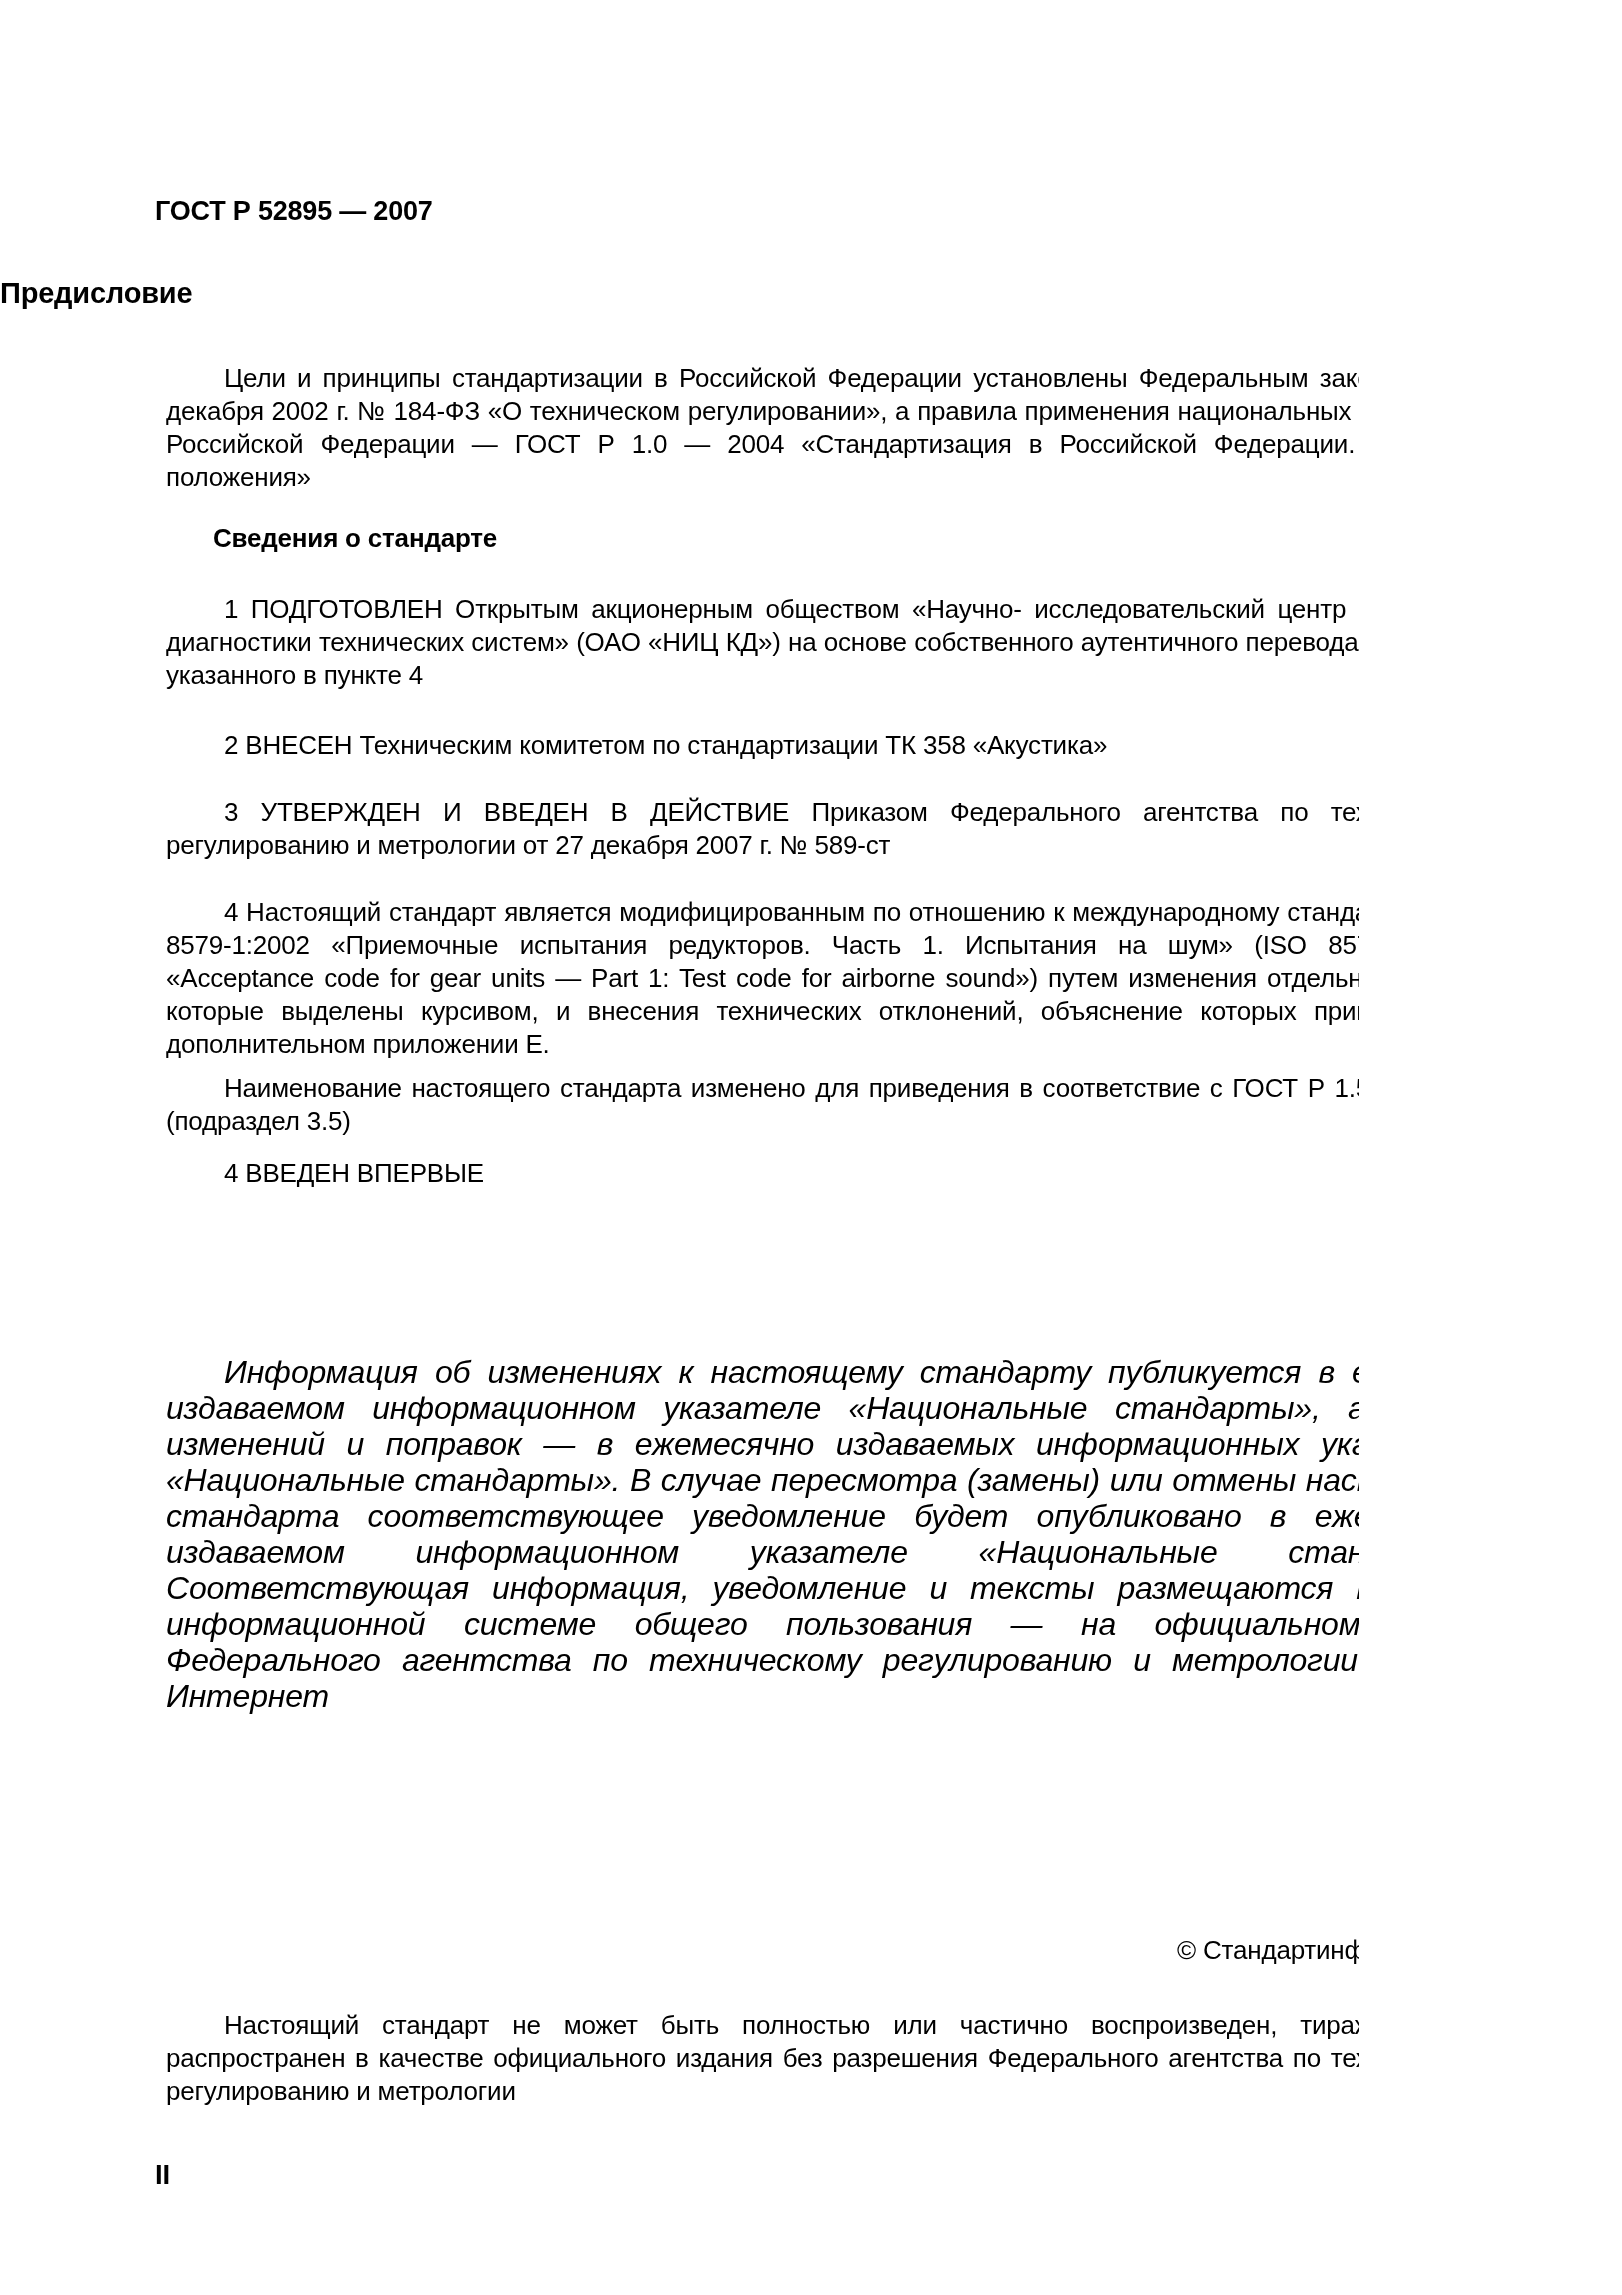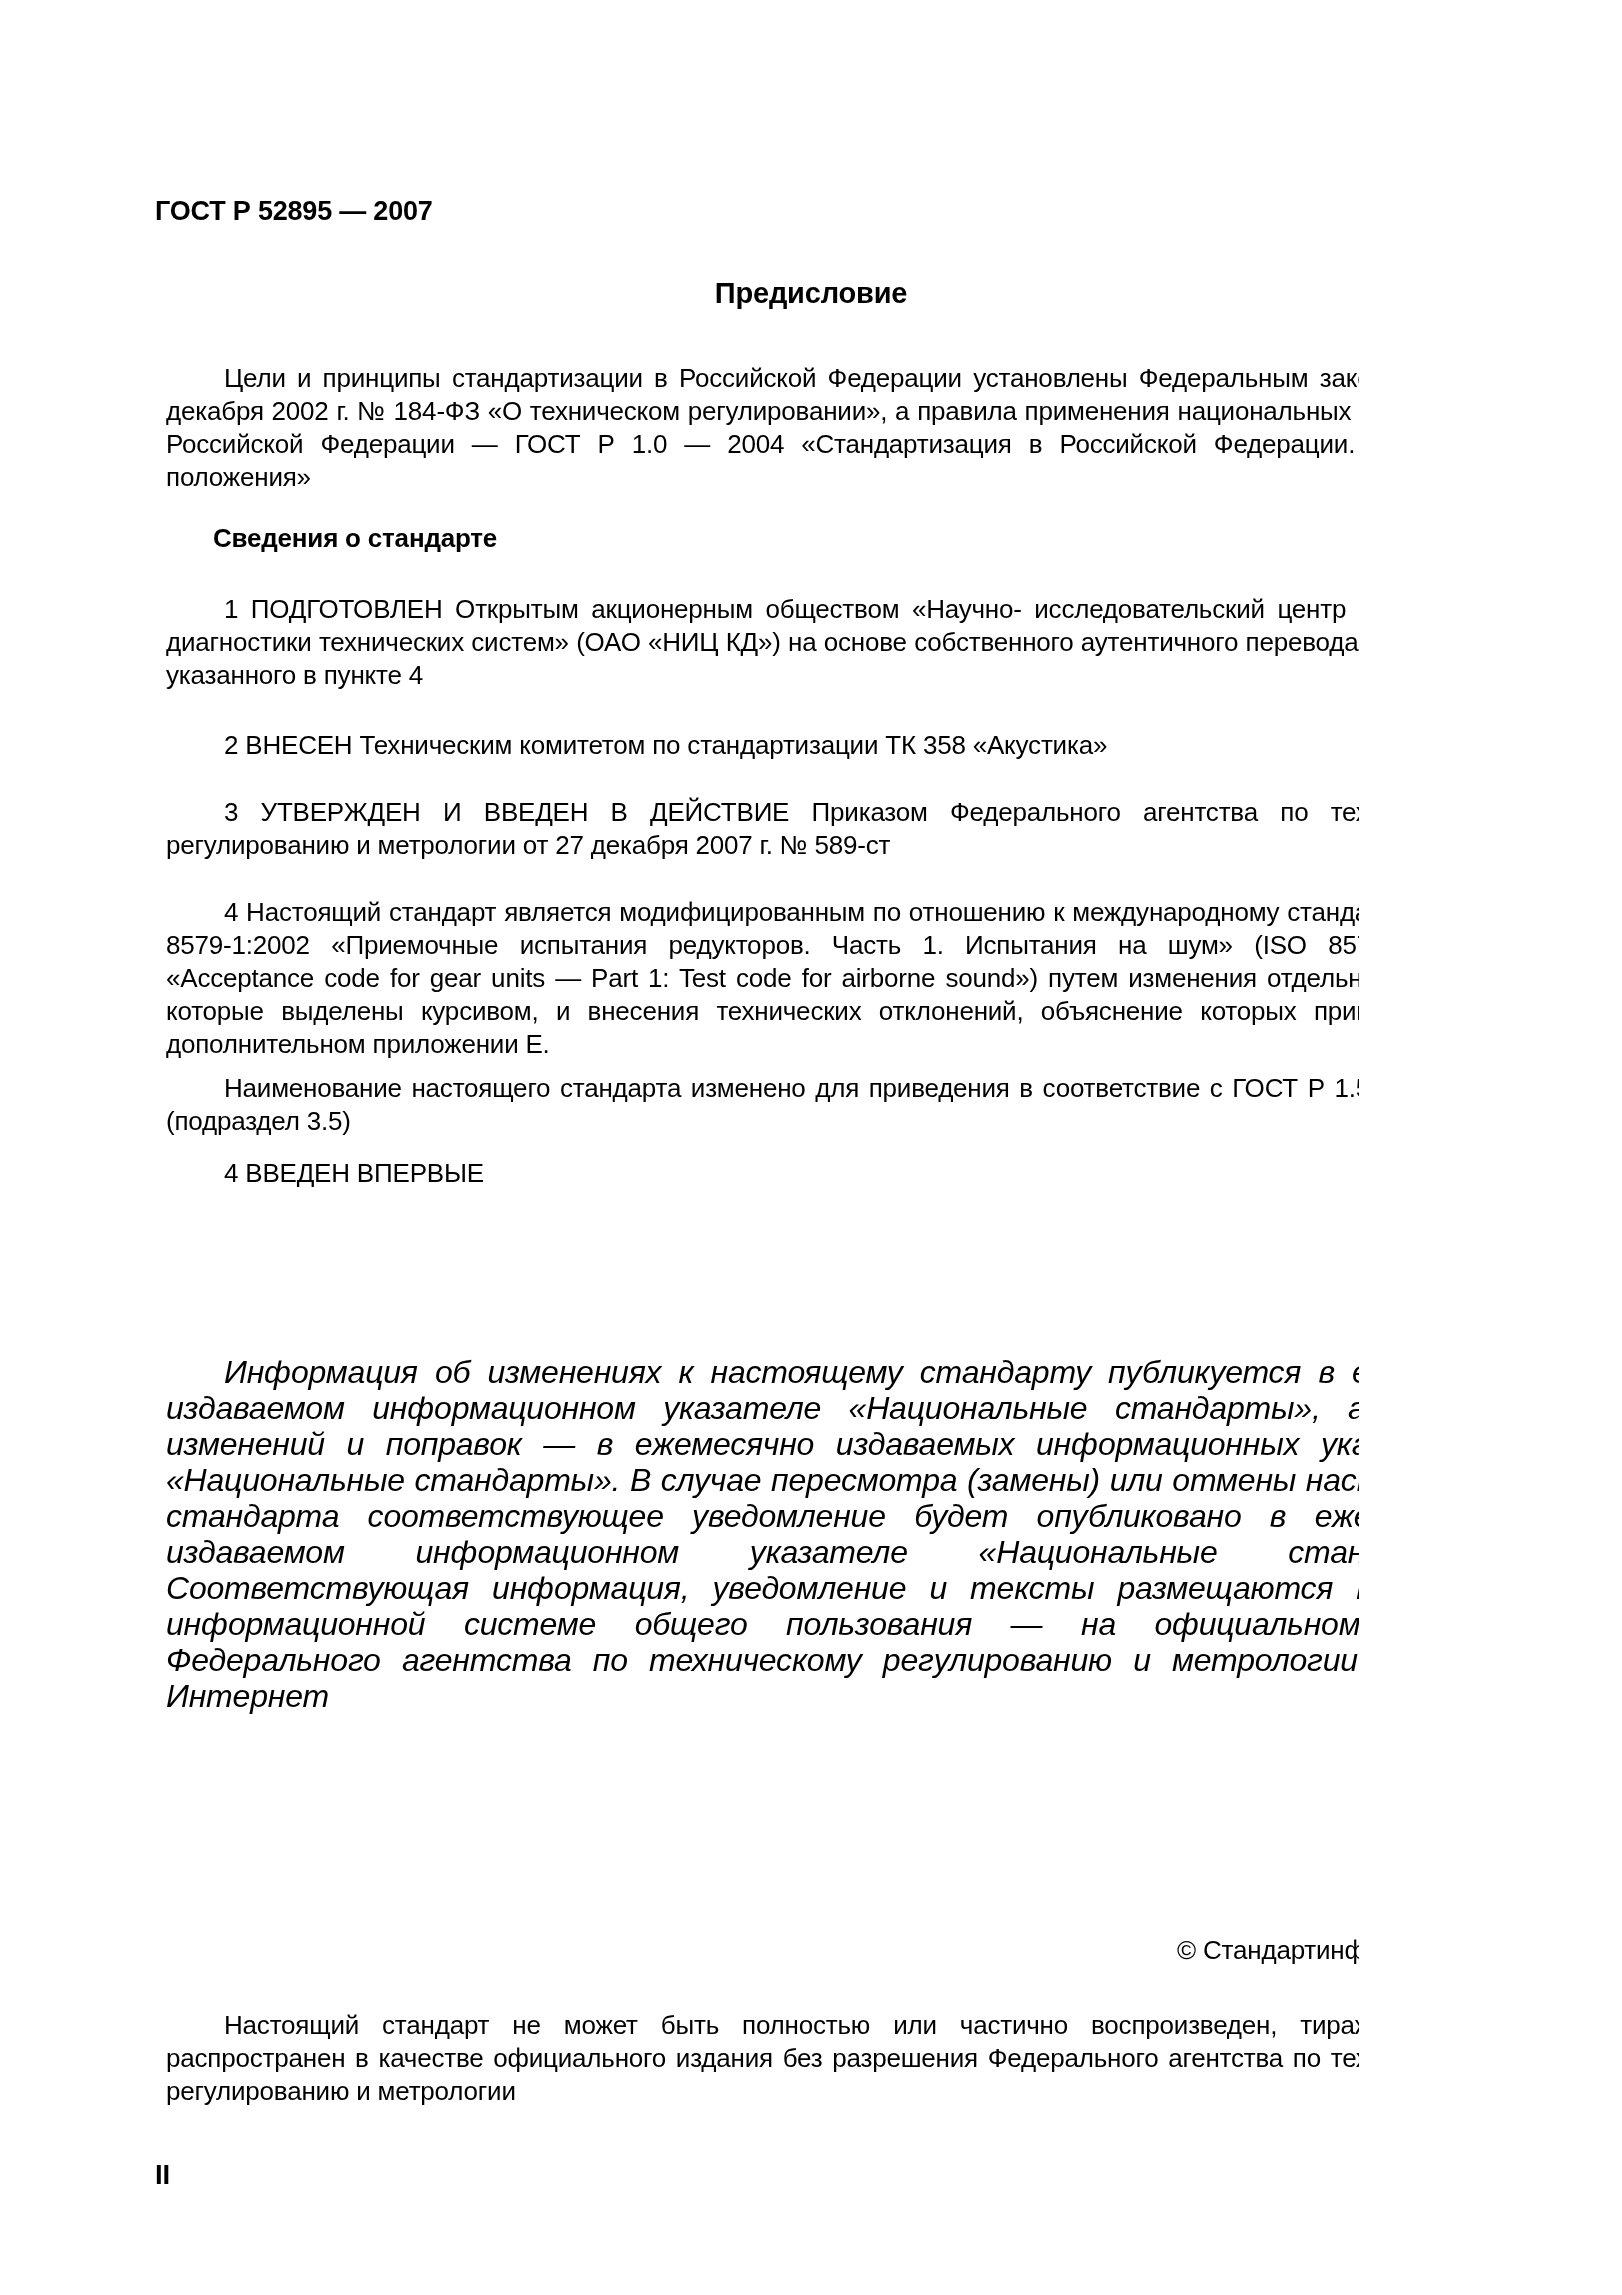--- a/index.html
+++ b/index.html
@@ -33,21 +33,20 @@
     top: 196px;
     left: 155px;
     font-weight: bold;
     font-size: 27px;
     line-height: 30px;
   }
   .page-title {
     top: 277px;
     left: 0;
     width: 1622px;
-    text-align: center;
     font-weight: bold;
     font-size: 29px;
     line-height: 33px;
   }
   .intro { top: 351px; }
   .section-heading {
     top: 522px;
     font-weight: bold;
     font-size: 26px;
     line-height: 33px;

